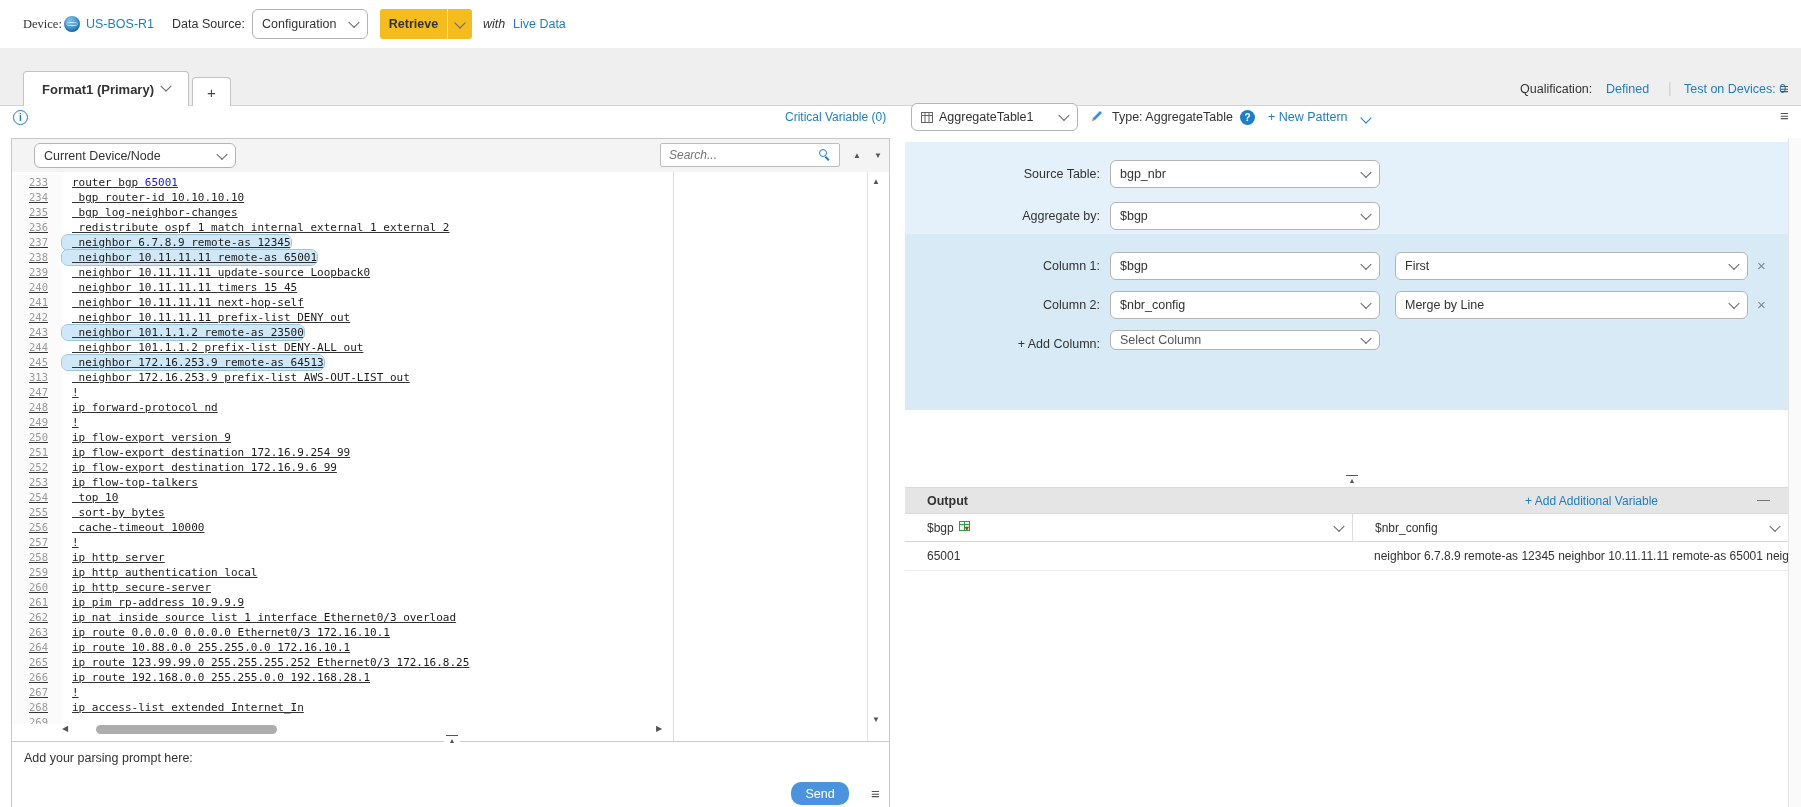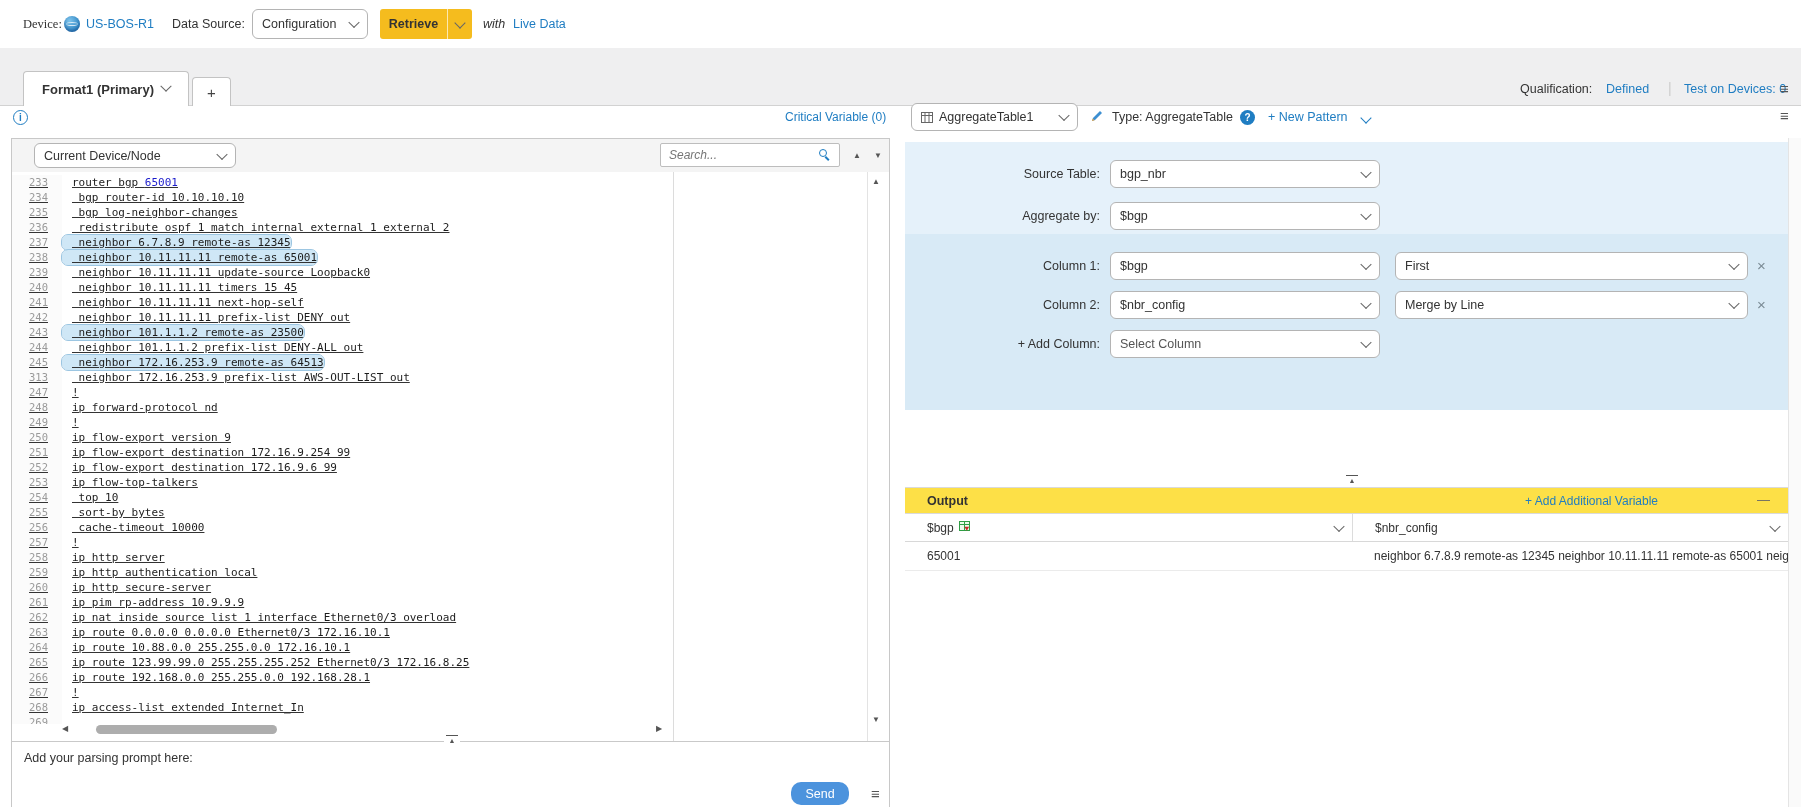--- a/index.html
+++ b/index.html
@@ -70,21 +70,21 @@
 
   
   .rp-dd-icon{width:12px;height:11px;margin-right:6px;flex:0 0 auto;}
   .formpanel{left:905px;top:142px;width:883px;height:268px;background:#e5f1fa;}
   .form-inner{left:0;top:92px;width:883px;height:176px;background:#d8eaf6;}
   .flabel{position:absolute;width:195px;text-align:right;font-size:12.5px;color:#333;white-space:nowrap;}
   .xbtn{position:absolute;font-size:15px;color:#7a8a94;line-height:1;}
 
   
   .outpanel{left:905px;top:487px;width:883px;height:320px;background:#fff;}
-  .out-header{left:0;top:0;width:883px;height:27px;background:#fde047;border:1px solid #dadada;border-left:none;border-right:none;box-sizing:border-box;display:flex;align-items:center;}
+  .out-header{left:0;top:0;width:883px;height:27px;background:#e5e5e5;border:1px solid #dadada;border-left:none;border-right:none;box-sizing:border-box;display:flex;align-items:center;}
   .out-colhead{left:0;top:27px;width:883px;height:27px;border-bottom:1px solid #d8d8d8;display:flex;}
   .out-cell{position:relative;display:flex;align-items:center;font-size:12px;color:#333;box-sizing:border-box;padding:0 26px 0 22px;}
   .out-row{left:0;top:54px;width:883px;height:29px;border-bottom:1px solid #ebebeb;display:flex;}
   .out-data-cell{font-size:12px;color:#333;box-sizing:border-box;padding:0 10px 0 22px;display:flex;align-items:center;white-space:nowrap;overflow:hidden;}
   .rscroll{left:1788px;top:138px;width:12px;height:669px;background:#fafafa;border-left:1px solid #e4e4e4;}
 </style>
 </head>
 <body>
 
 <div class="screen">
@@ -366,21 +366,21 @@
       <span>$nbr_config</span>
       <span class="chev"></span>
     </div>
     <div class="dd" style="left:490px;top:149px;width:353px;height:28px;">
       <span>Merge by Line</span>
       <span class="chev"></span>
     </div>
     <span class="xbtn" style="left:852px;top:155px;">×</span>
 
     <span class="flabel" style="left:0;top:195px;">+ Add Column:</span>
-    <div class="dd" style="left:205px;top:188px;width:270px;height:28px;color:#555;">
+    <div class="dd" style="left:205px;top:188px;width:270px;height:20px;color:#555;">
       <span>Select Column</span>
       <span class="chev"></span>
     </div>
   </div>
 
   <div class="abs collapse-handle" style="left:1344px;top:475px;">
     <span class="bar"></span>
     <span class="tri">▲</span>
   </div>
 

